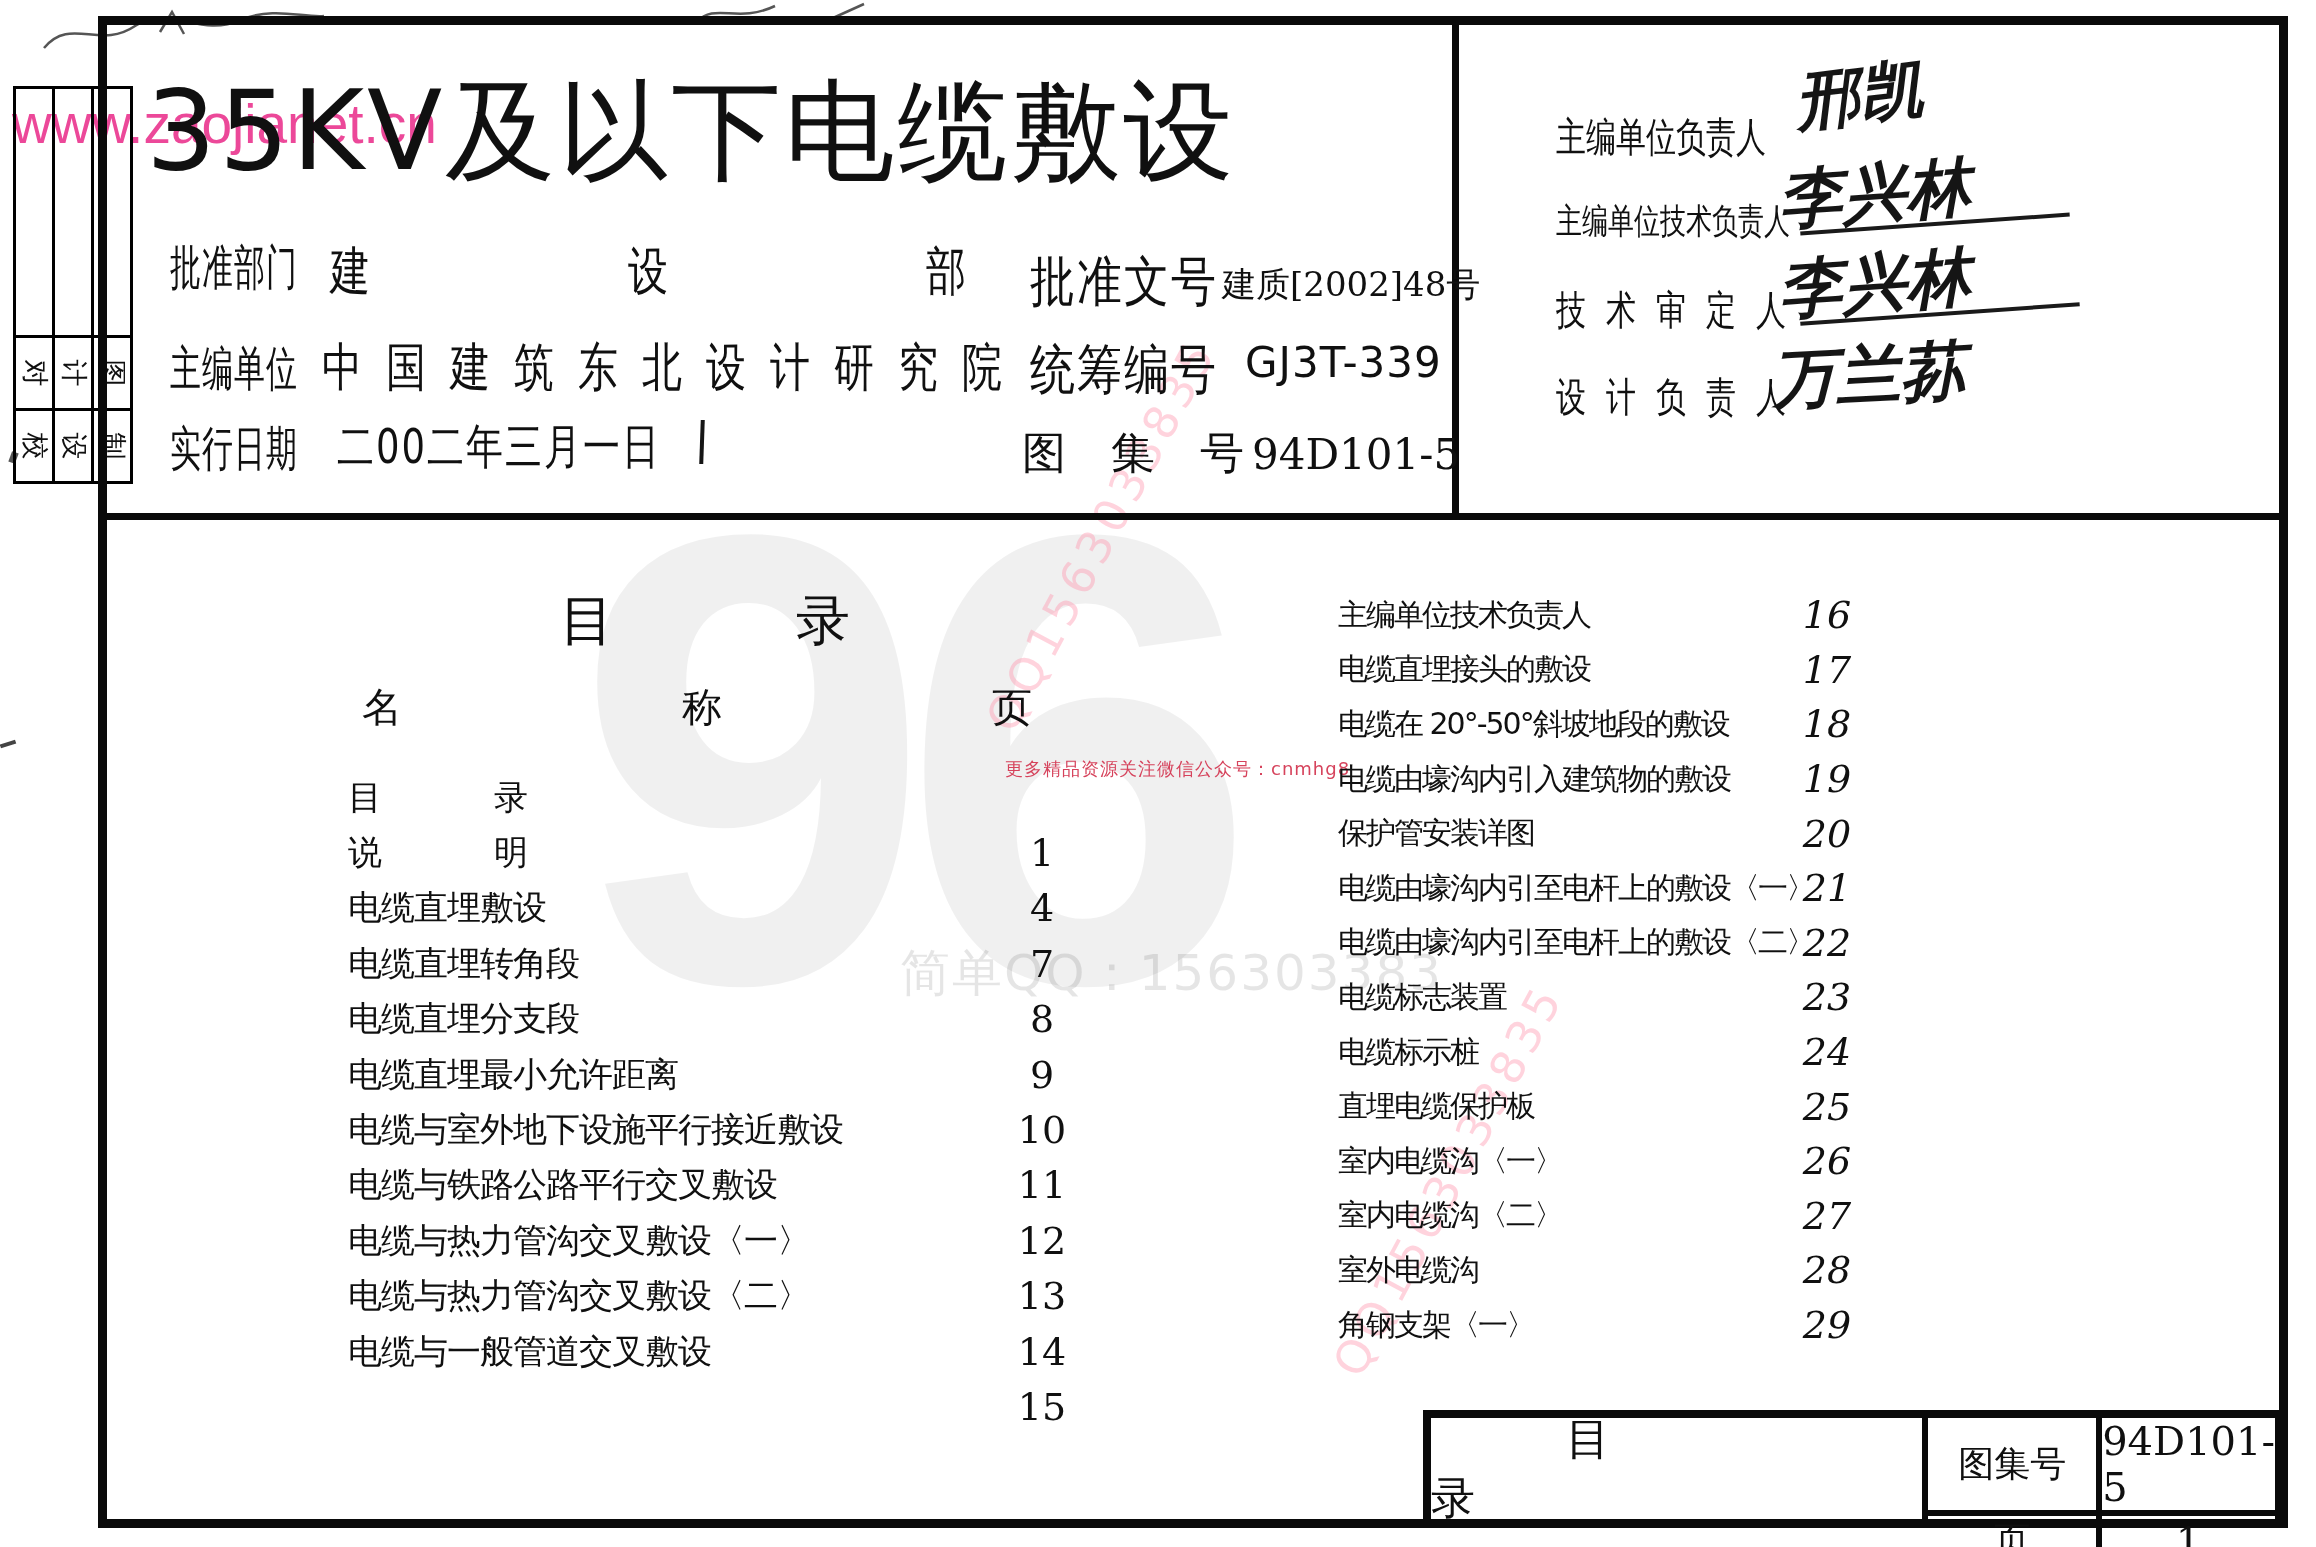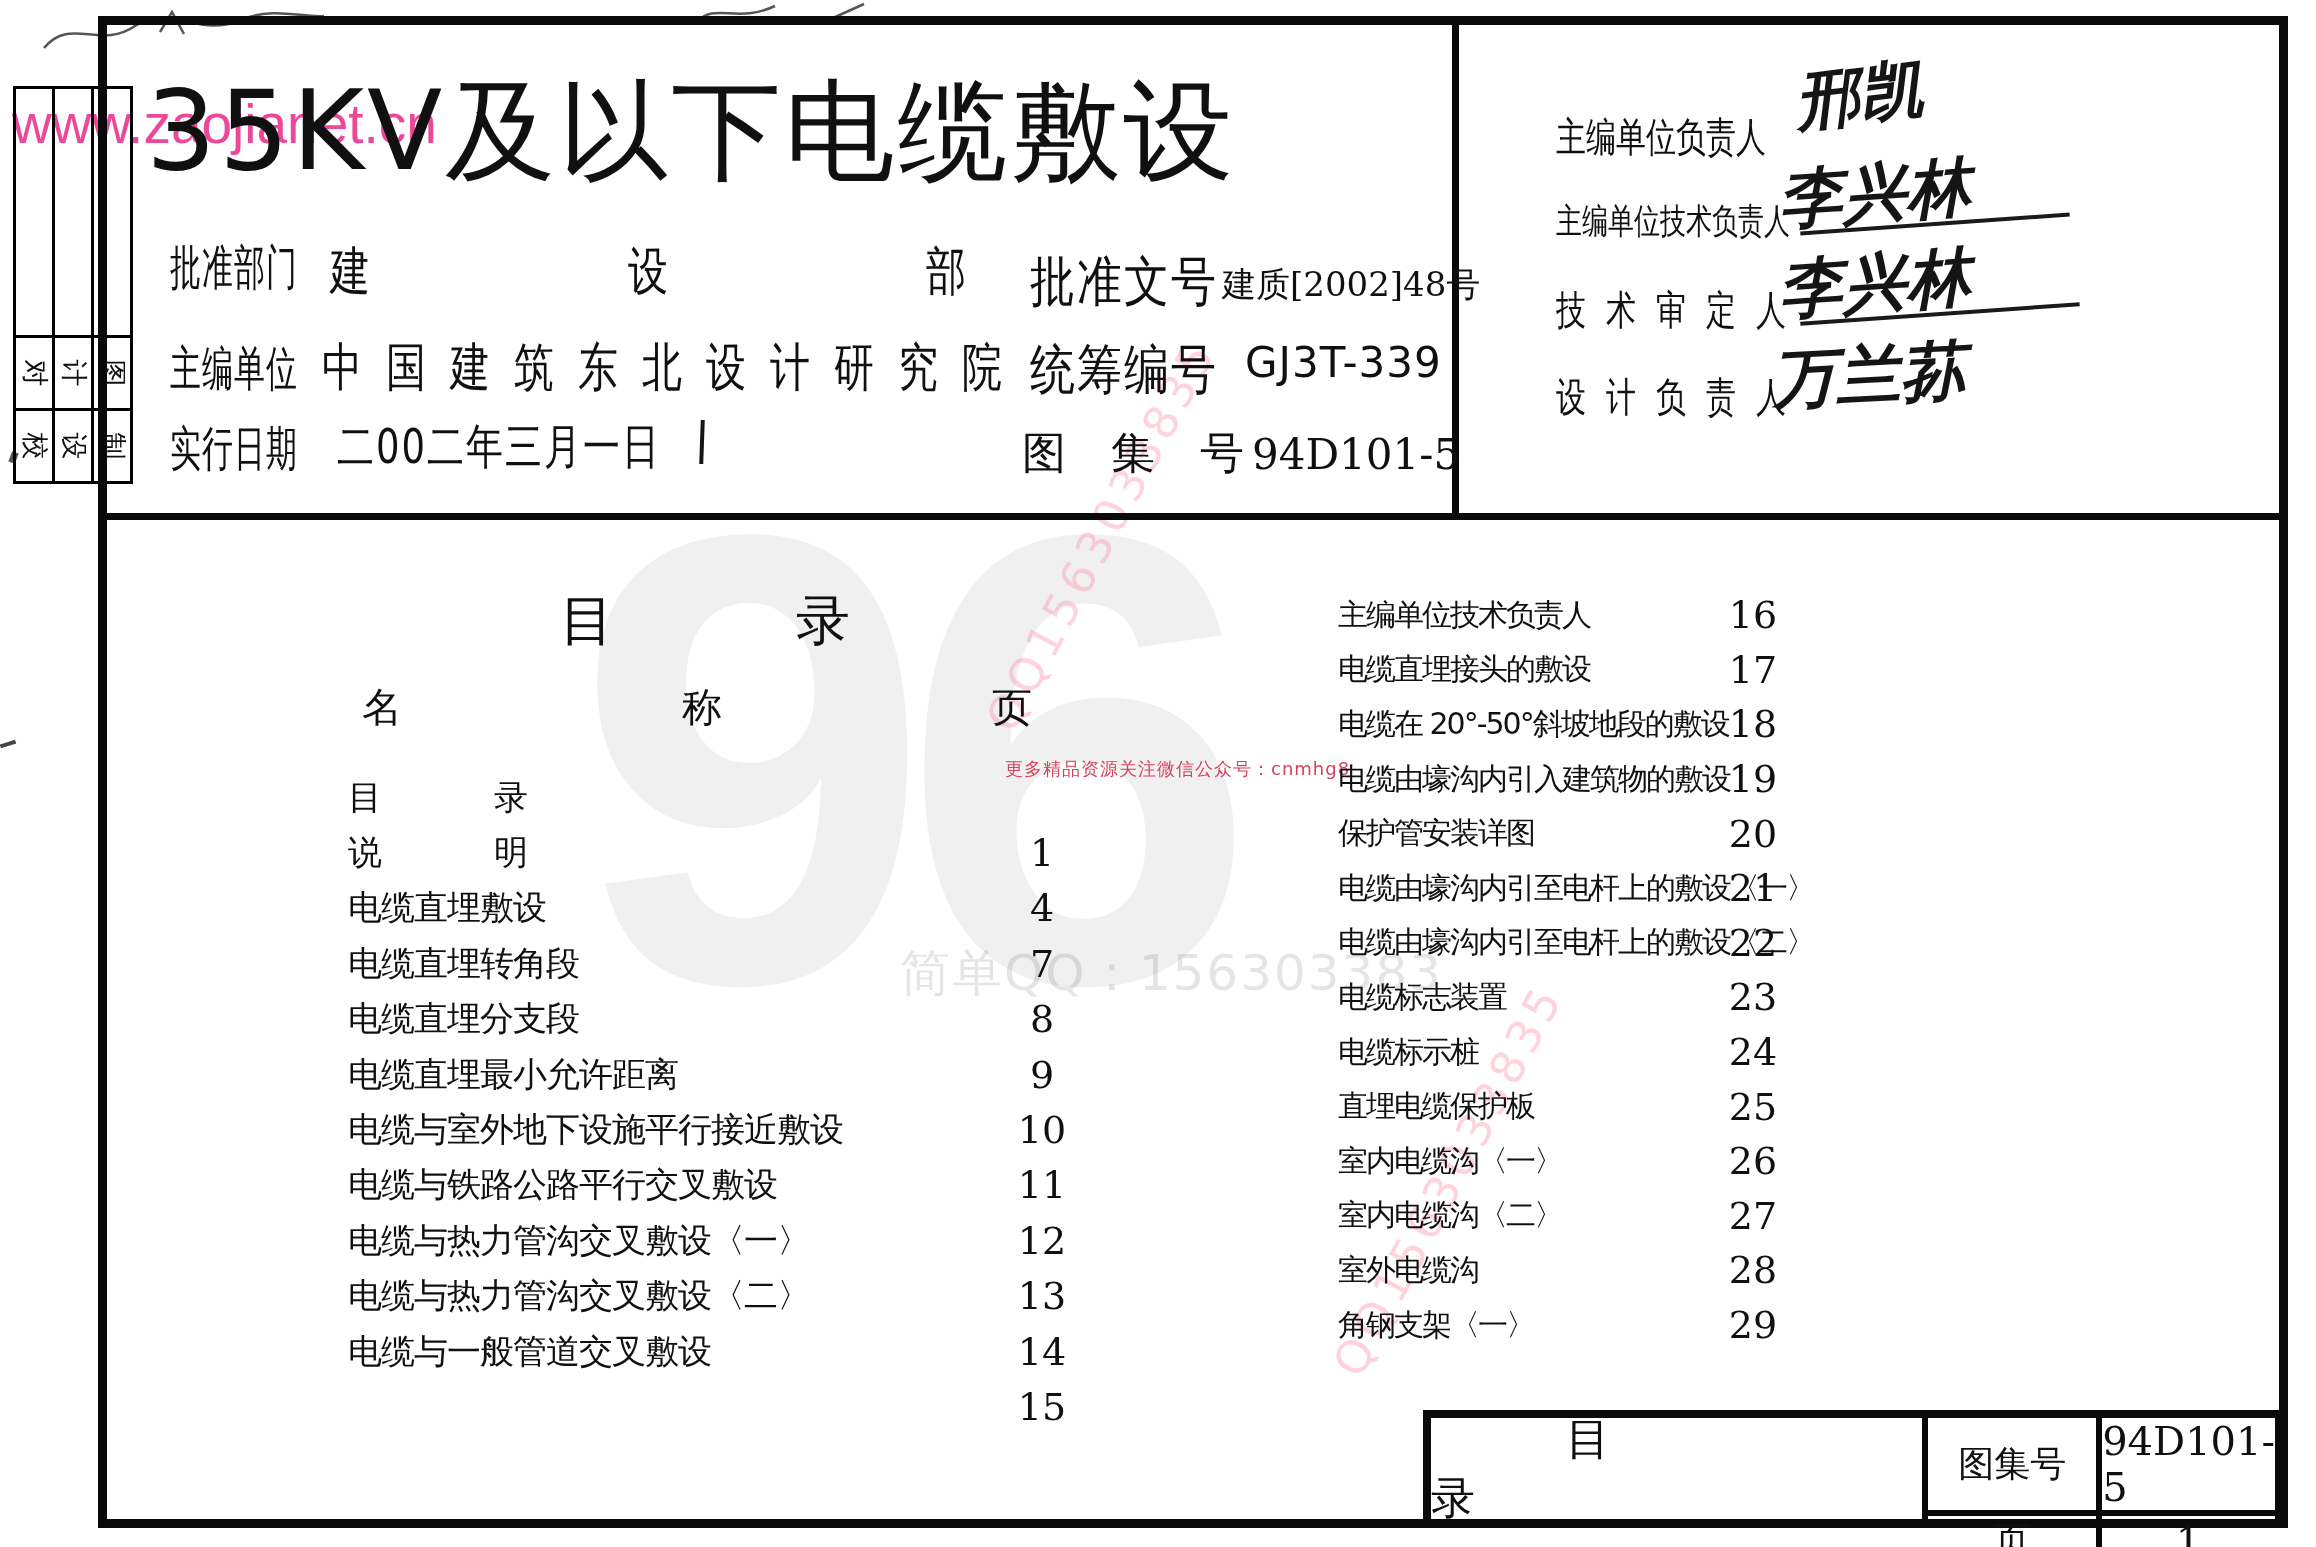--- a/index.html
+++ b/index.html
@@ -76,21 +76,21 @@
   .strike3{left:1800px;top:312px;width:280px;}
 
   
   .toc-heading{left:560px;top:585px;font-size:54px;letter-spacing:182px;white-space:nowrap;}
   .toc-namehdr{left:362px;top:680px;font-size:40px;letter-spacing:280px;white-space:nowrap;}
   .toc-pagehdr{left:992px;top:680px;font-size:40px;}
   .toc-col{display:block;}
   .toc-left{left:348px;top:770px;width:760px;}
   .toc-leftpg{left:1010px;top:770px;width:64px;text-align:center;}
   .toc-right{left:1338px;top:588px;width:470px;}
-  .toc-rightpg{left:1716px;top:588px;width:74px;text-align:center;}
+  .toc-rightpg{left:1790px;top:588px;width:74px;text-align:center;font-style:italic;}
   .trow{height:55.4px;display:flex;align-items:center;font-size:34px;letter-spacing:-1px;white-space:nowrap;}
   .trow.r{height:54.6px;font-size:30px;letter-spacing:-2px;}
   .trow.pg{justify-content:center;font-size:38px;font-family:"DejaVu Serif",serif;letter-spacing:0;}
   .trow .g{letter-spacing:112px;}
 
   
   .fbox{left:1423px;top:1410px;width:860px;height:118px;border:8px solid #0a0a0a;box-sizing:border-box;display:flex;}
   .fbox-title{width:495px;border-right:6px solid #0a0a0a;display:flex;align-items:center;justify-content:center;font-size:44px;letter-spacing:135px;text-indent:135px;}
   .fbox-grid{flex:1;display:flex;flex-direction:column;}
   .fbox-row{flex:1;display:flex;}

